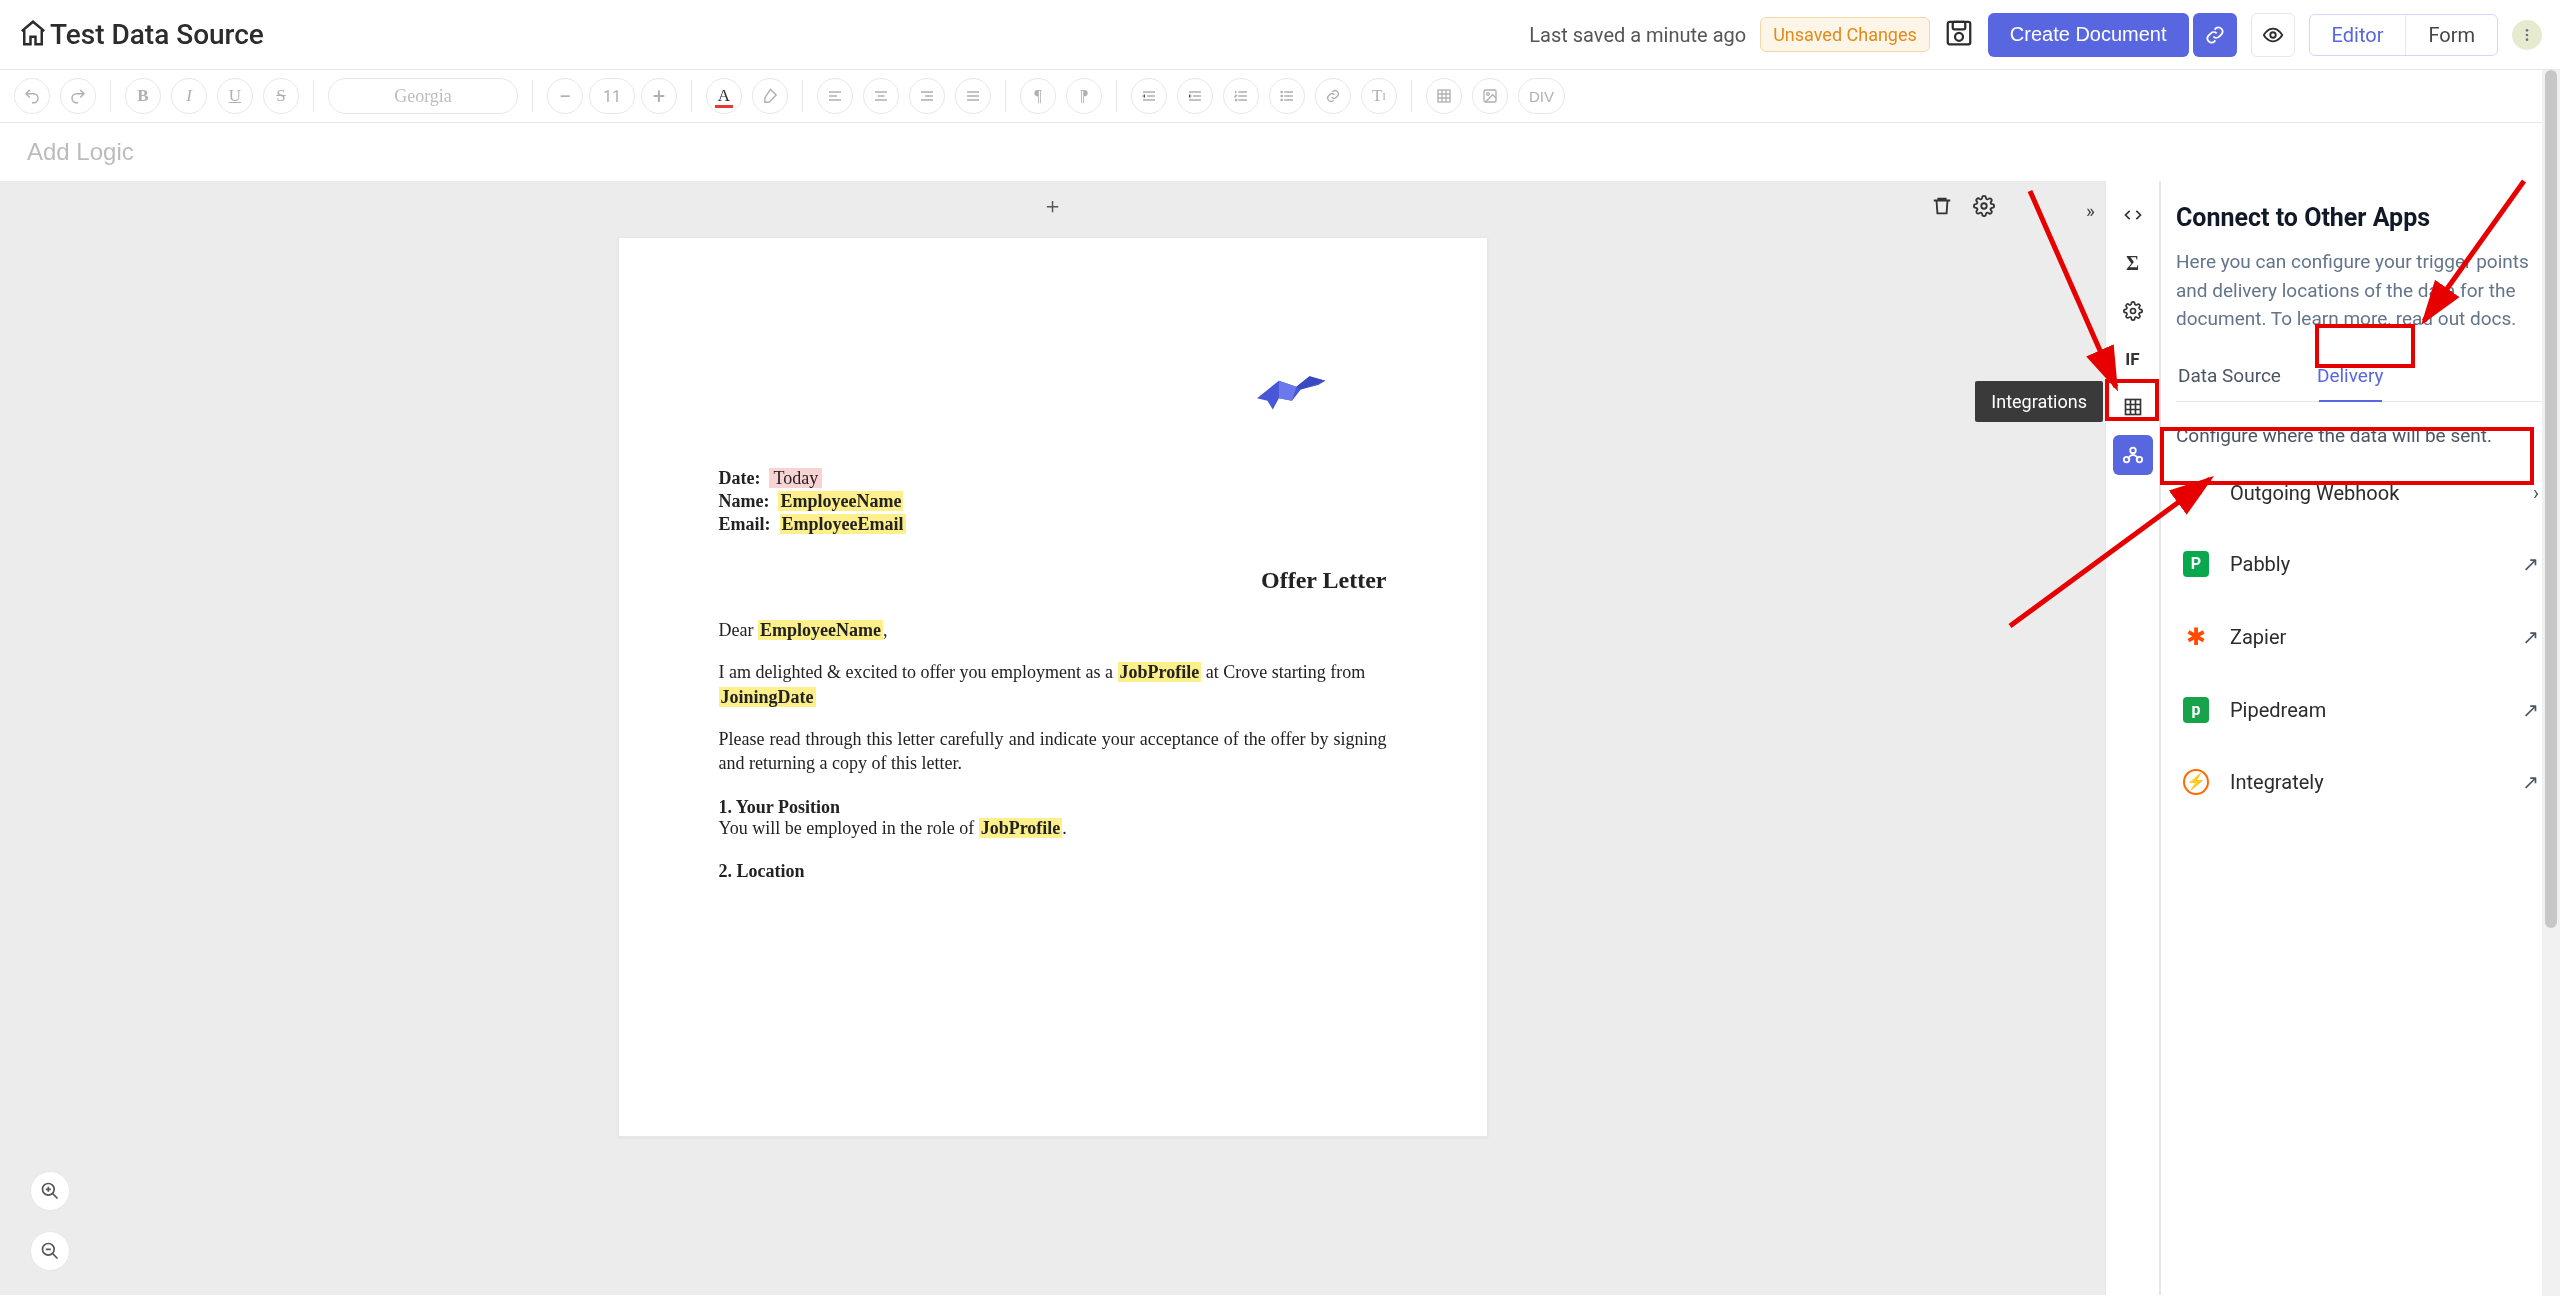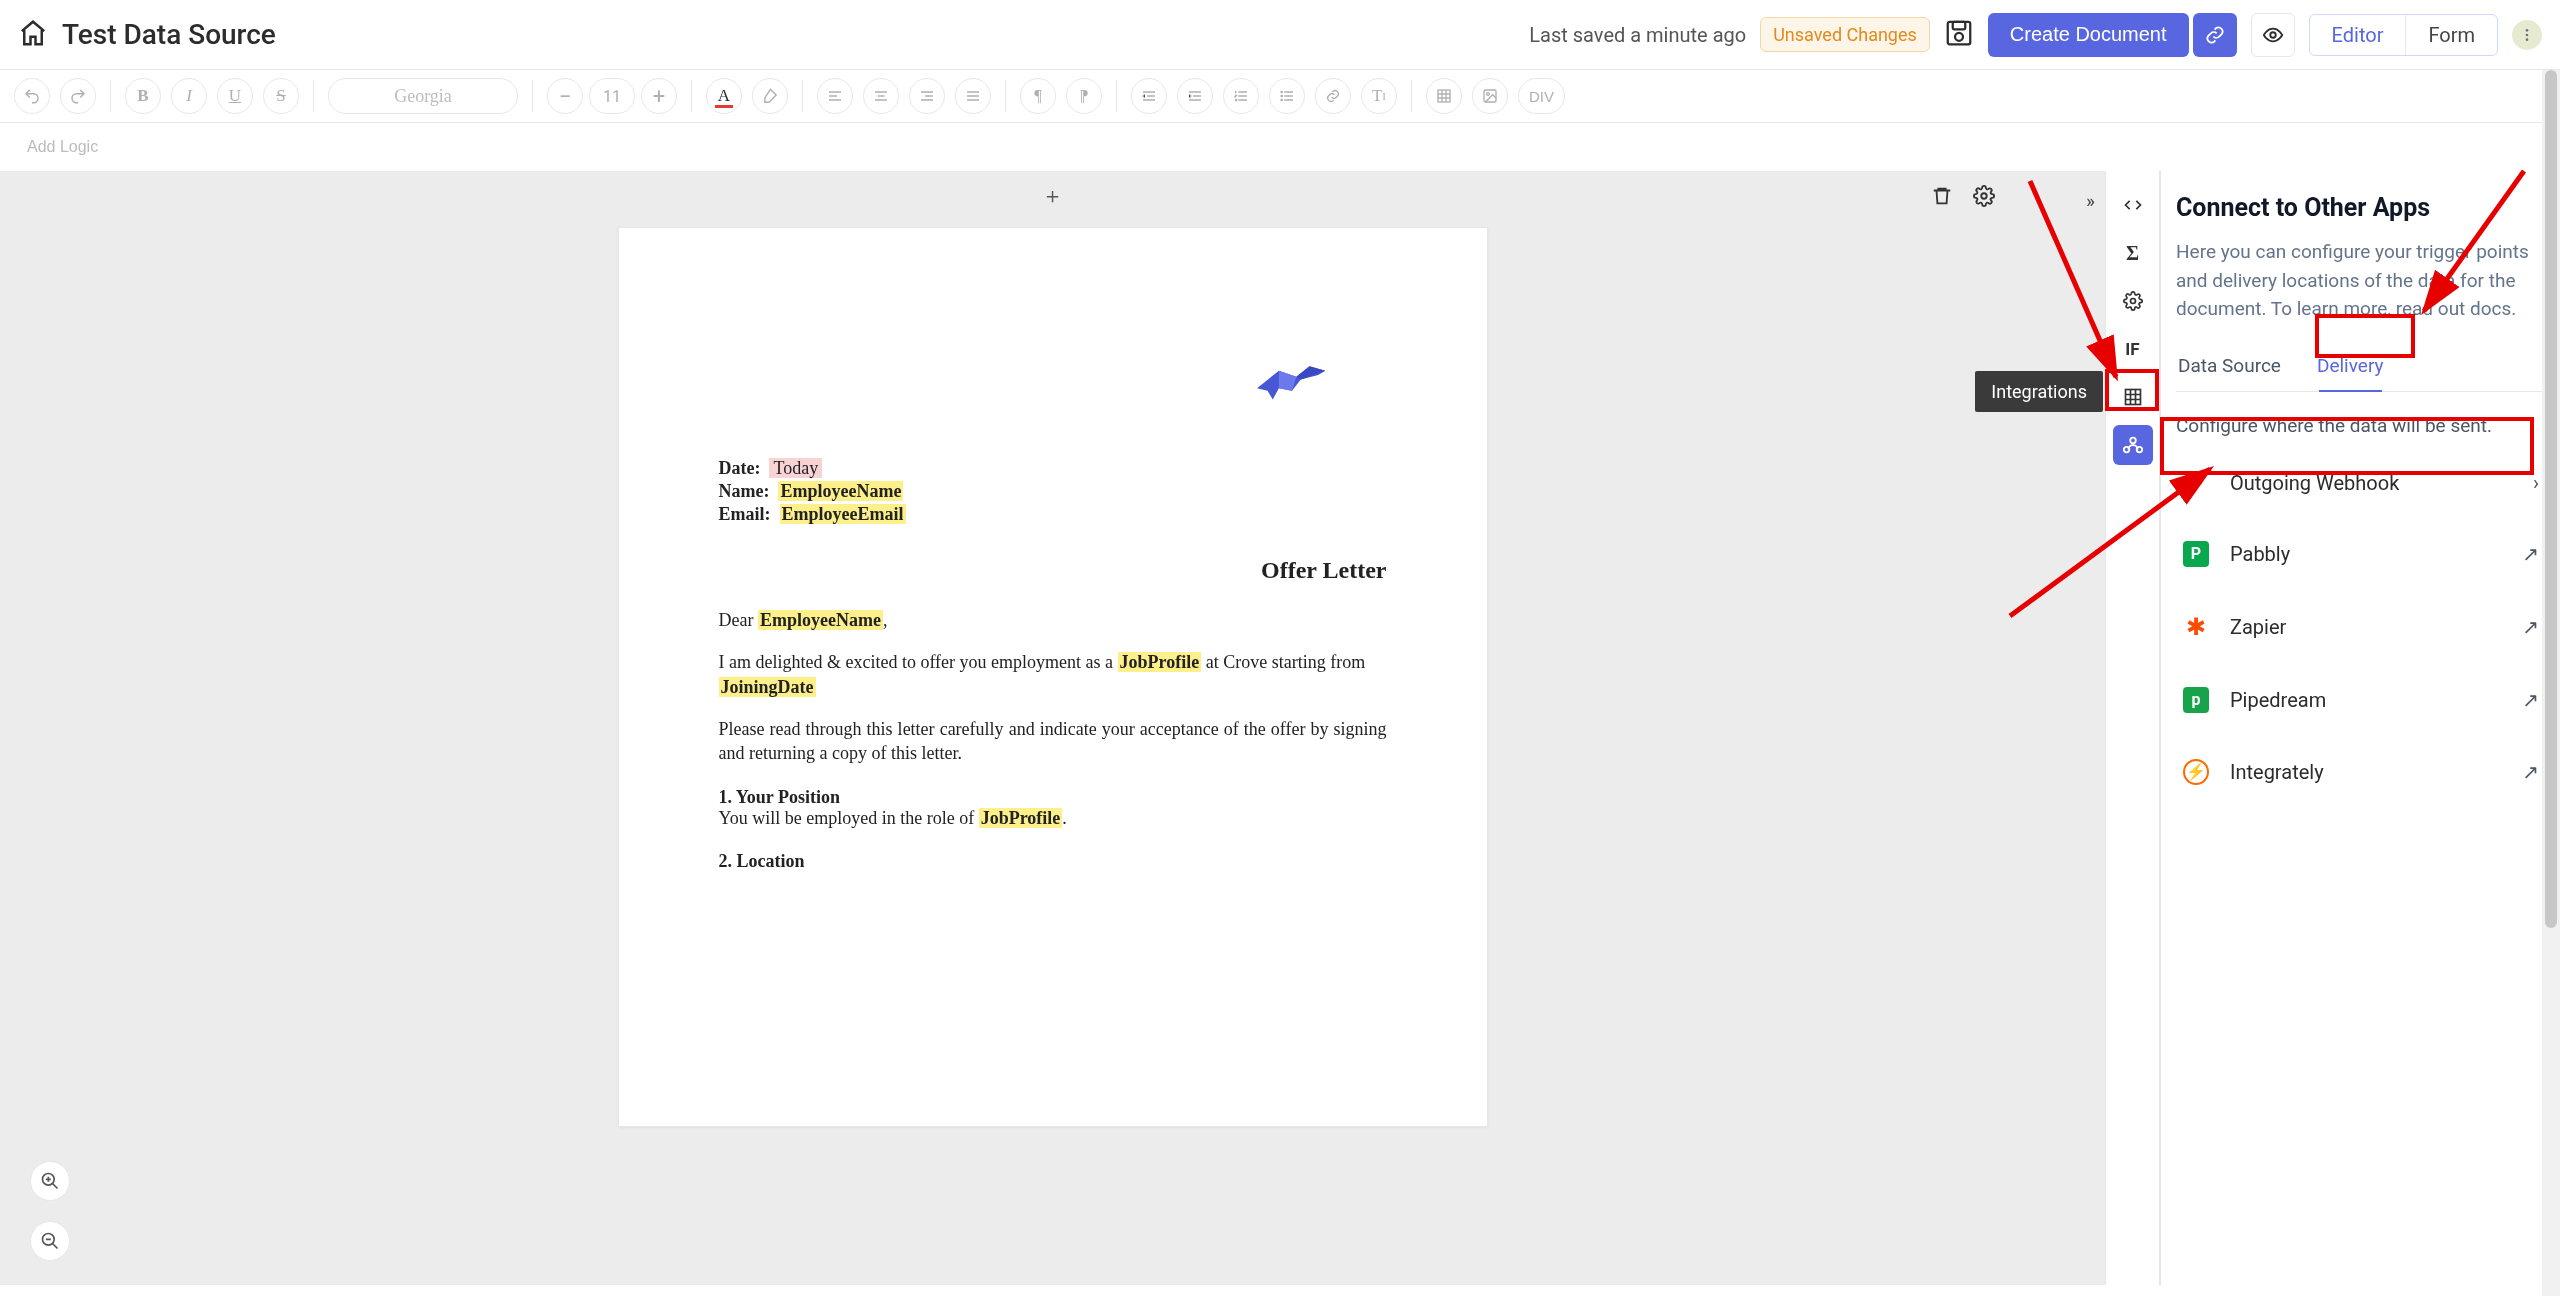--- a/index.html
+++ b/index.html
@@ -10,21 +10,21 @@
     --border-grey: #e5e7eb;
     --bg-canvas: #f3f4f6;
     --highlight-yellow: #fdf08a;
     --highlight-pink: #f8d3d3;
   }
   * { box-sizing: border-box; }
   html, body { margin:0; padding:0; height:100%; font-family: -apple-system, BlinkMacSystemFont, "Segoe UI", Roboto, sans-serif; color: var(--text-dark); background:#fff; overflow:hidden; }
 
   
   .topbar { display:flex; align-items:center; justify-content:space-between; height:70px; padding:0 18px; border-bottom:1px solid var(--border-grey); }
-  .topbar-left { display:flex; align-items:center; gap:14px; }
+  .topbar-left { display:flex; align-items:center; gap:2px; }
   .topbar-right { display:flex; align-items:center; gap:14px; }
   .home-icon svg { width:30px; height:30px; stroke:#2c2c2c; }
   .title { font-size:28px; font-weight:500; }
   .last-saved { font-size:20px; color:#555; }
   .pill { font-size:18px; padding:6px 12px; border-radius:6px; background:#fdf5e8; color:#e28a1a; border:1px solid #f1d7aa; }
   .save-icon svg { width:30px; height:30px; }
   .btn-primary-group { display:flex; align-items:stretch; gap:4px; }
   .btn-primary { background:var(--accent); color:#fff; font-size:20px; padding:10px 22px; border-radius:6px; border:none; font-weight:500; }
   .btn-link-square { background:var(--accent); color:#fff; width:44px; height:44px; display:flex; align-items:center; justify-content:center; border-radius:6px; }
   .btn-outline-square { width:44px; height:44px; display:flex; align-items:center; justify-content:center; border:1px solid var(--border-grey); border-radius:6px; }
@@ -38,21 +38,21 @@
   .fmtbar { display:flex; align-items:center; gap:10px; padding:8px 14px; border-bottom:1px solid var(--border-grey); flex-wrap:wrap; }
   .fmt-sep { width:1px; height:32px; background:var(--border-grey); margin:0 4px; }
   .fmt-btn { width:36px; height:36px; border-radius:50%; border:1px solid var(--border-grey); display:flex; align-items:center; justify-content:center; color:#b0b0b0; font-size:17px; font-family: Georgia, serif; background:#fff; }
   .fmt-btn.div { width:auto; border-radius:18px; padding:0 10px; font-family:sans-serif; font-size:15px; }
   .font-select-wrap { display:flex; align-items:center; border:1px solid var(--border-grey); border-radius:18px; height:36px; padding:0 4px; }
   .font-select { width:180px; text-align:center; color:#bdbdbd; font-size:18px; font-family:Georgia,serif; }
   .size-group { display:flex; align-items:center; gap:6px; }
   .size-btn { width:36px; height:36px; border-radius:18px; border:1px solid var(--border-grey); display:flex; align-items:center; justify-content:center; color:#b0b0b0; font-size:22px; }
   .size-display { width:46px; height:36px; border-radius:18px; border:1px solid var(--border-grey); display:flex; align-items:center; justify-content:center; color:#b0b0b0; font-size:16px; }
   .logic-btn-wrap { padding:6px 14px; }
-  .logic-btn { background:none; border:1px solid transparent; font-size:16px; color:#bcbcbc; padding:8px 12px; border-radius:6px; }
+  .logic-btn { background:none; border:1px solid transparent; font-size:24px; color:#bcbcbc; padding:8px 12px; border-radius:6px; }
 
   
   .main { display:flex; height:calc(100% - 70px - 54px - 58px); background:#ececec; position:relative; }
   .canvas-wrap { flex:1; overflow:auto; background:#ececec; position:relative; padding-top:10px; }
   .canvas-actions { display:flex; justify-content:center; position:relative; height:46px; }
   .canvas-actions .plus { font-size:22px; color:#555; cursor:pointer; }
   .canvas-actions .right-icons { position:absolute; right:110px; top:4px; display:flex; gap:20px; color:#444; }
   .canvas-actions .right-icons svg { width:22px; height:22px; }
   .collapse-arrows { position:absolute; right:14px; top:8px; font-size:19px; letter-spacing:-4px; color:#444; }
   .page { width:870px; min-height:900px; margin:0 auto 40px auto; background:#fff; border:1px solid var(--border-grey); box-shadow:0 1px 3px rgba(0,0,0,0.05); padding:110px 100px 60px 100px; font-family: Georgia, "Times New Roman", serif; font-size:18px; color:#222; position:relative; }

